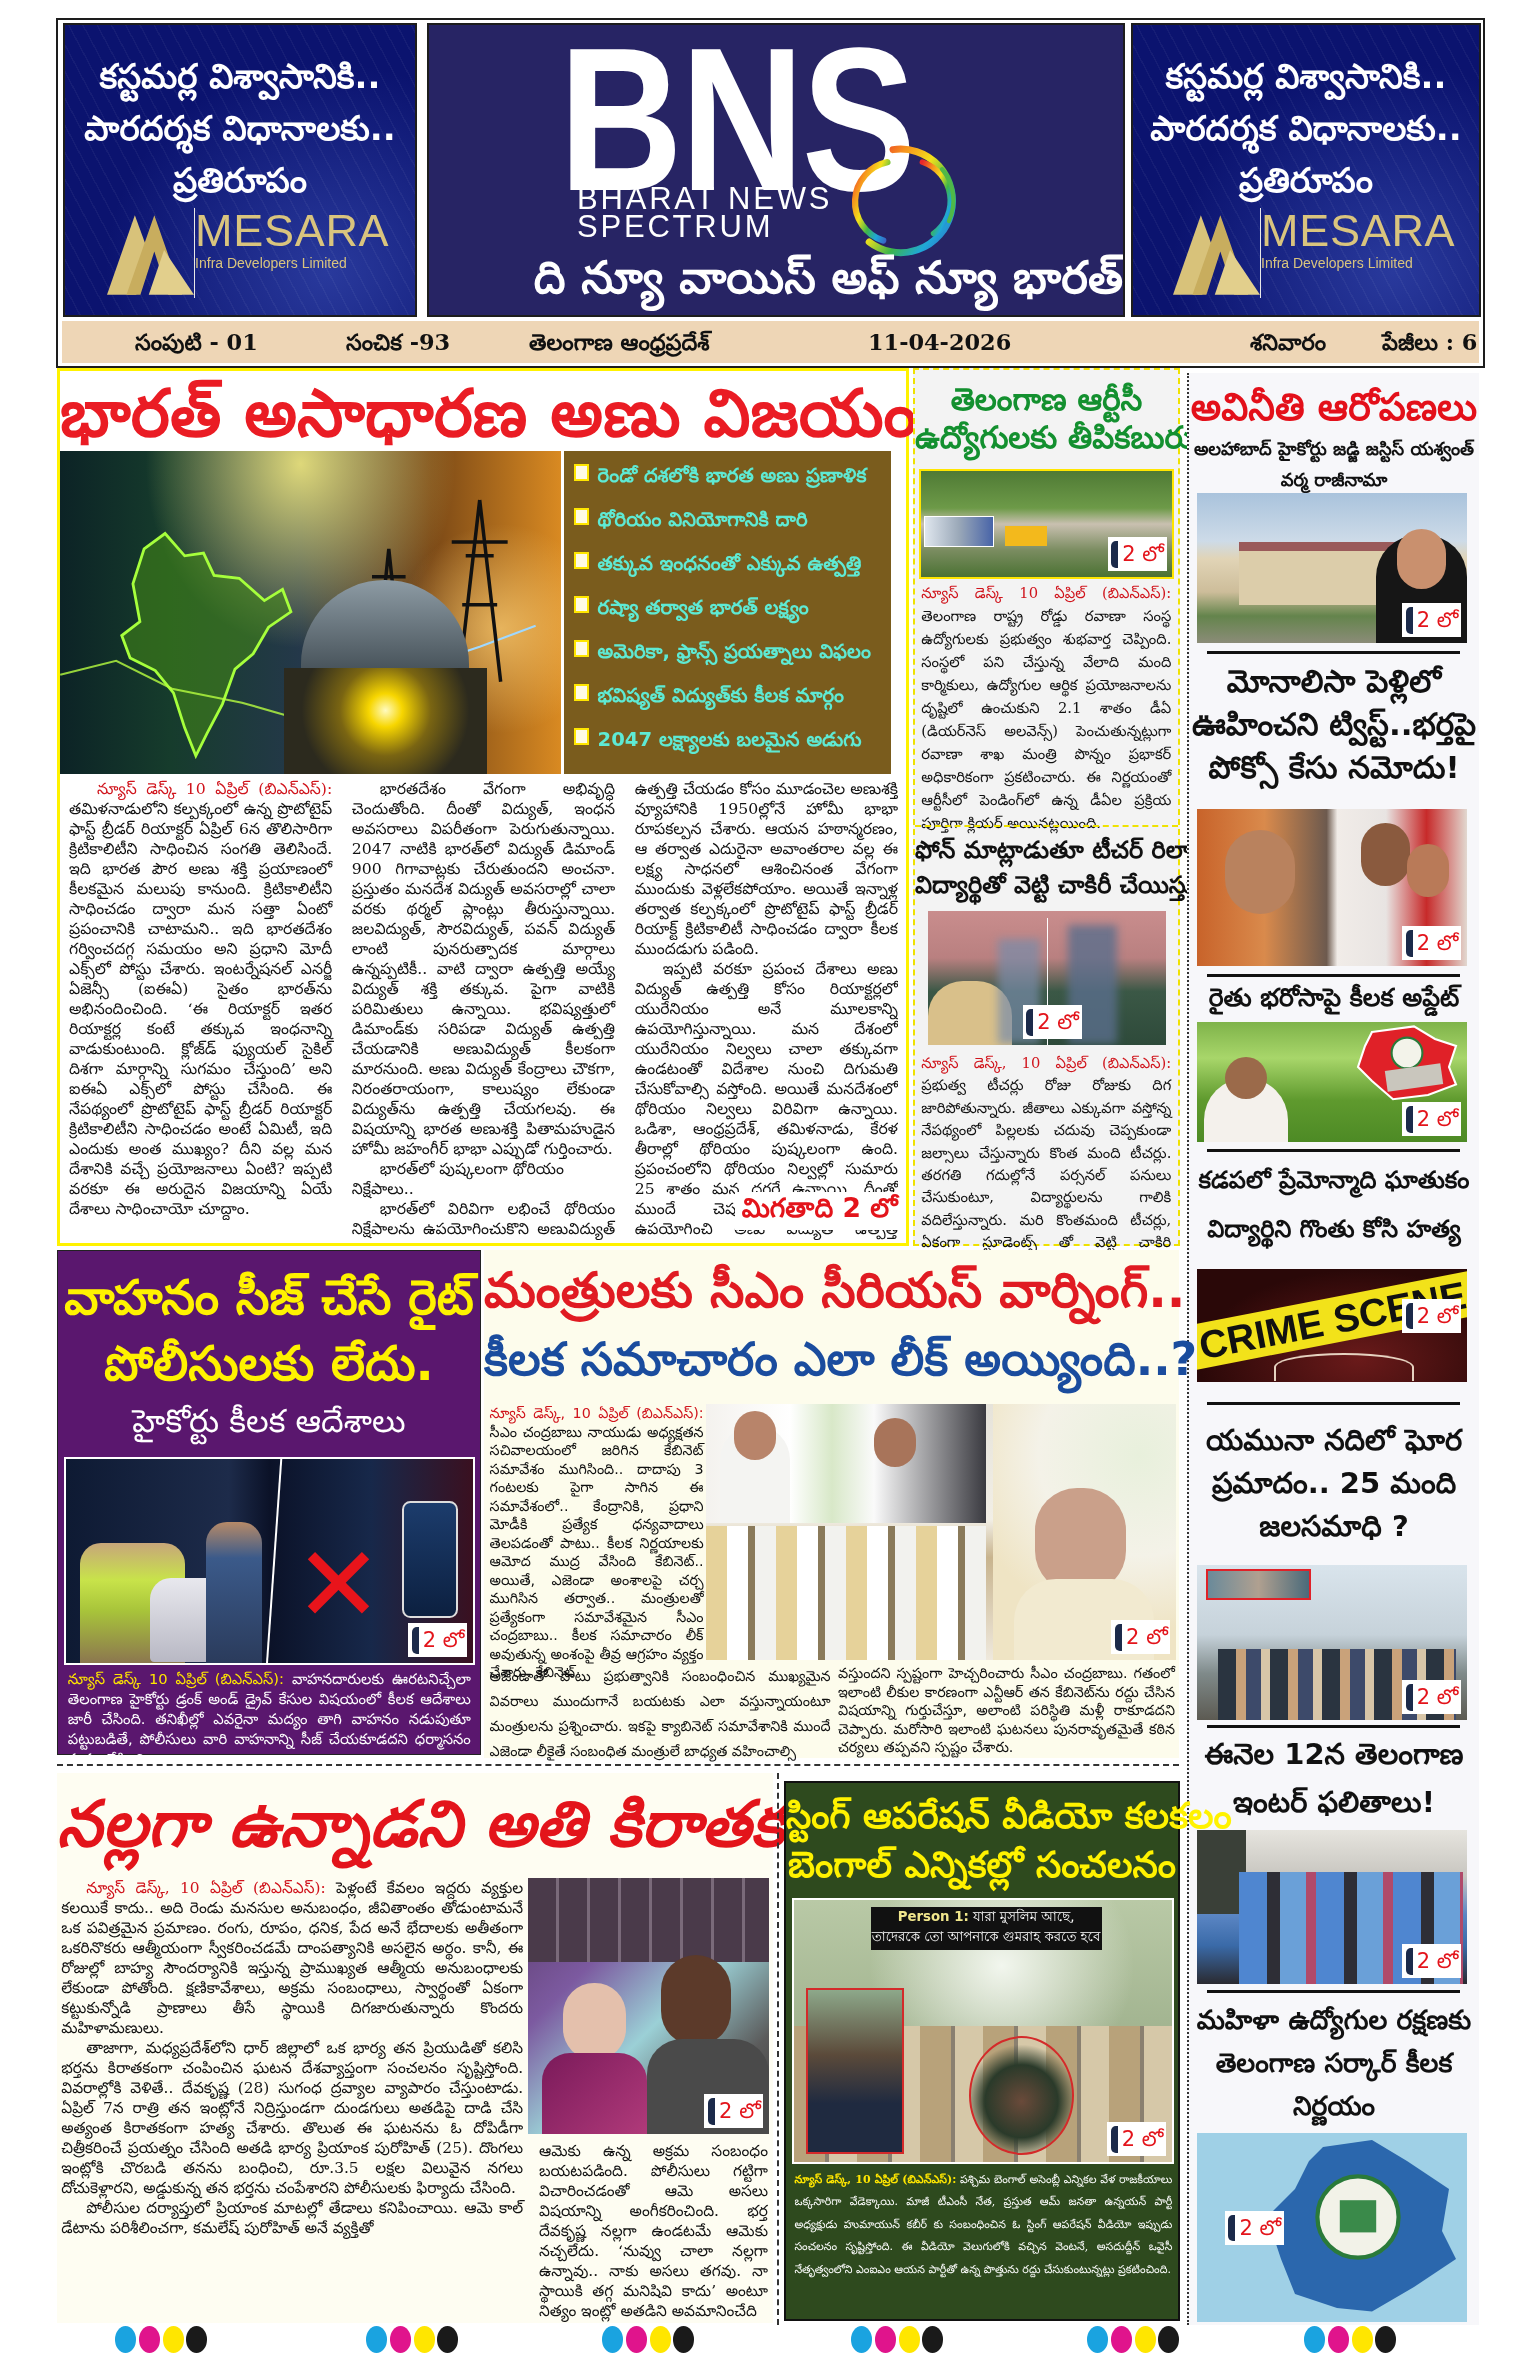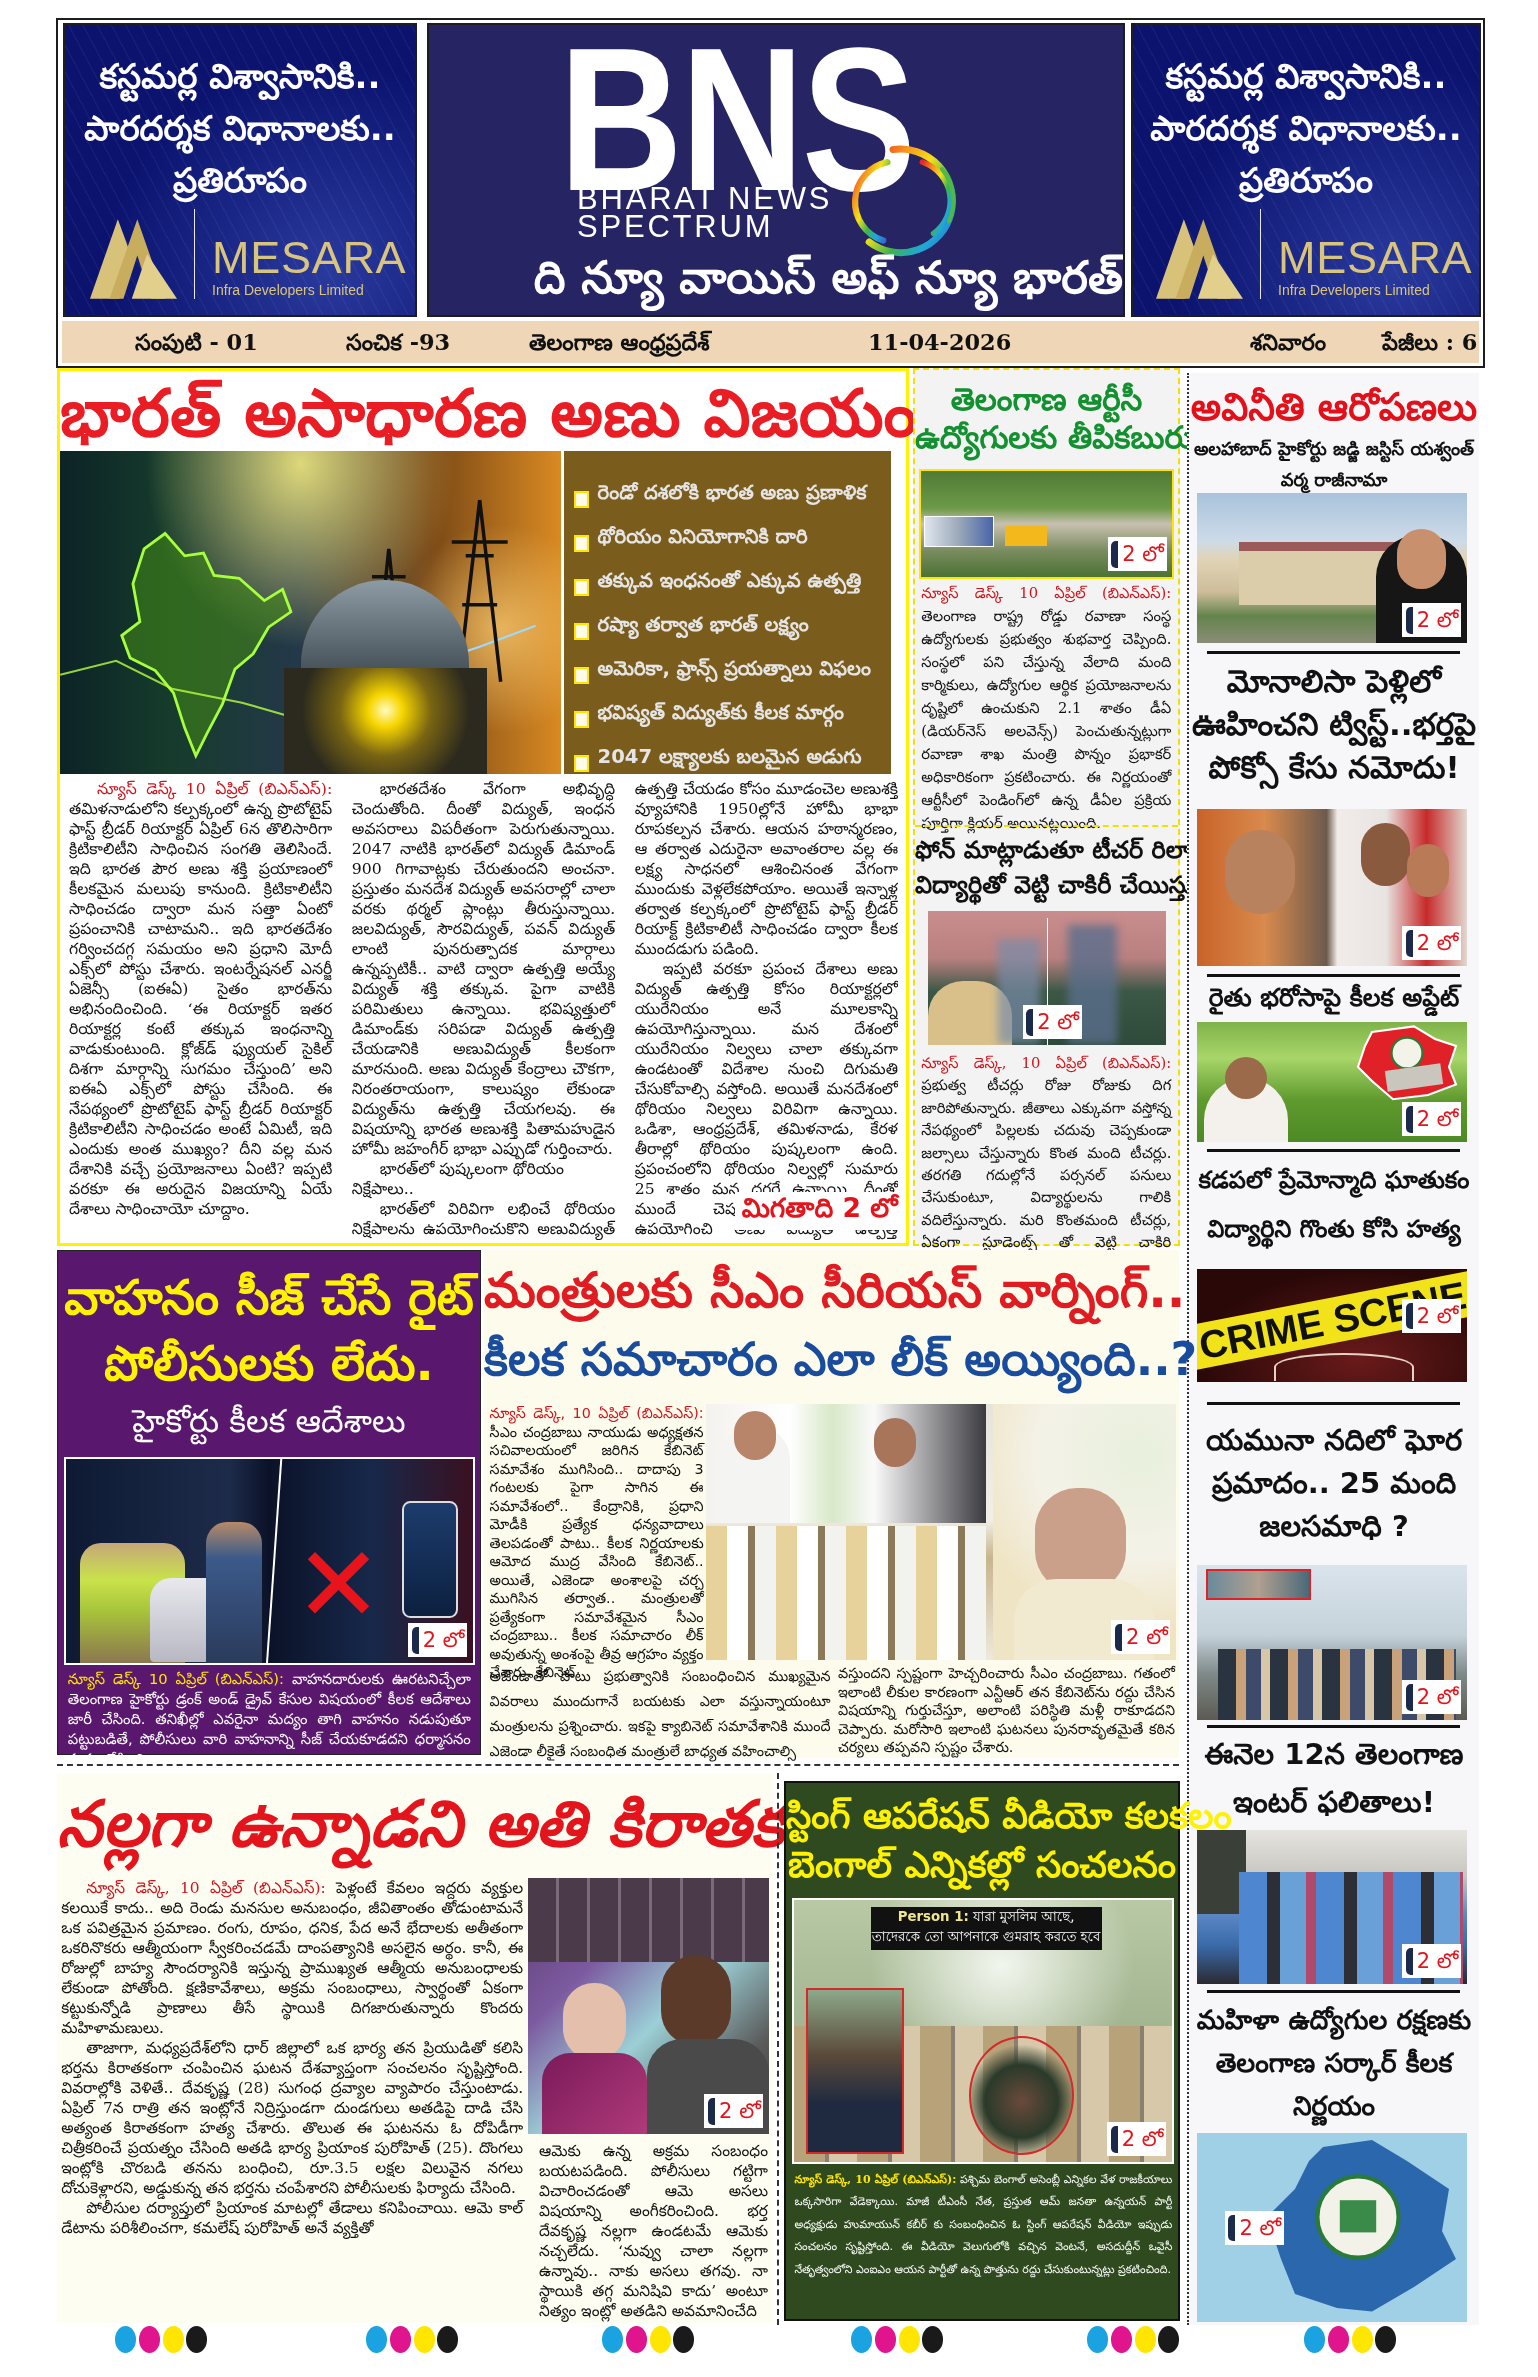--- a/index.html
+++ b/index.html
@@ -9,21 +9,21 @@
 .serif{font-family:"DejaVu Serif",serif}
 
 
 .hdr-frame{left:56px;top:17.5px;width:1429px;height:350px;border:2.1px solid #1d1d1d}
 .ad{top:23px;height:294px;background:#0b136f;border:2.1px solid #1d1d1d;overflow:hidden;color:#fff;text-align:center}
 .ad .tex{position:absolute;inset:0;background:repeating-linear-gradient(62deg,rgba(255,255,255,.045) 0 1.4px,transparent 1.4px 12.6px),radial-gradient(ellipse at 75% 85%,rgba(90,120,230,.38),transparent 60%)}
 .ad-left{left:63px;width:354px}
 .ad-right{left:1131px;width:350px}
 .ad-lines{position:absolute;left:0;right:0;top:25px}
 .ad-line{display:block;font-size:34px;font-weight:bold;line-height:52px;white-space:nowrap}
-.ad-logo{position:absolute;left:16px;right:0;top:183px;height:91px;display:flex;justify-content:center;align-items:flex-end;gap:17px}
+.ad-logo{position:absolute;left:16px;right:0;top:183px;height:91px;display:flex;justify-content:center;align-items:flex-start;gap:0}
 .ad-div{width:1.4px;height:90px;background:#e8e8e8}
 .brand{display:flex;flex-direction:column;align-items:flex-start;text-align:left}
 .brand-name{font-family:"Liberation Sans",sans-serif;font-size:45px;color:#d9c47e;line-height:46px;letter-spacing:0.7px}
 .brand-sub{font-family:"Liberation Sans",sans-serif;font-size:14px;color:#d9c47e;line-height:18px;white-space:nowrap}
 .masthead{left:427px;top:23px;width:698px;height:294px;background:#272464;border:2.1px solid #1d1d1d;overflow:hidden;color:#fff}
 .bns{position:absolute;left:130px;top:-8.4px;font-family:"Liberation Sans",sans-serif;font-weight:bold;font-size:204px;line-height:204px;letter-spacing:-2.8px;transform:scaleX(.84);transform-origin:left top;white-space:nowrap}
 .bns-name{position:absolute;left:148px;font-family:"Liberation Sans",sans-serif;font-size:31px;letter-spacing:2.8px;line-height:31px;white-space:nowrap}
 .swirl{position:absolute;left:415px;top:112px}
 .tagline{position:absolute;left:0;right:0;top:225px;text-align:right;font-size:45px;font-weight:bold;line-height:56px;white-space:nowrap}
 .info-bar{left:62px;top:321px;width:1417px;height:42px;background:#eed6b6}
@@ -40,21 +40,21 @@
 .hl span{display:block}
 
 
 .main-story{left:57px;top:368px;width:852px;height:878px;border:3.5px solid #fff200;background:#fff}
 .main-hl{position:absolute;left:0;right:0;top:4.2px;height:77px;font-size:66px;line-height:77px;color:#ea1c24}
 .nuclear{left:0;top:80px;width:501px;height:323px;background:
  radial-gradient(ellipse at 48% 4%,rgba(255,244,130,.85),transparent 42%),
  radial-gradient(circle at 88% 55%,rgba(255,210,120,.7),transparent 22%),
  linear-gradient(90deg,#0c2326 0%,#163c2c 22%,#24384a 48%,#7a4816 74%,#d98a22 100%)}
 .bullets{left:504px;top:80px;width:327px;height:323px;background:#7a5c1d;padding:12.6px 7px 0 9.8px}
-.bullet{display:flex;align-items:flex-end;height:44px;color:#e5e5e5;font-size:19.6px;font-weight:bold;white-space:nowrap}
+.bullet{display:flex;align-items:flex-start;height:44px;color:#5eead4;font-size:19.6px;font-weight:bold;white-space:nowrap}
 .sq{width:15.4px;height:17px;border:2.1px solid #ffe600;background:#fffbe6;margin-right:8.4px;flex:none}
 .main-body{left:9px;top:408px;width:829px;height:463px;column-count:3;column-gap:19.6px;column-fill:auto;font-size:15.7px;line-height:20px;font-family:"DejaVu Serif",serif;overflow:hidden}
 .main-body p{text-indent:28px;text-align:justify}
 .main-body p.sub{text-align:left}
 .continued{right:8.4px;bottom:12.6px;font-size:26.6px;font-weight:bold;color:#e3141b;background:#fff;padding-left:7px}
 
 
 .mid-col{left:913px;top:368px;width:267px;height:878px;border:2.1px dashed #efe200;background:#f3f3f3}
 .rtc-hl{position:absolute;left:0;right:0;top:9.8px;font-size:31px;line-height:38px;color:#13902f}
 .rtc-img{left:4.2px;top:99px;width:255px;height:110px;border:2.1px solid #ffe600;background:

